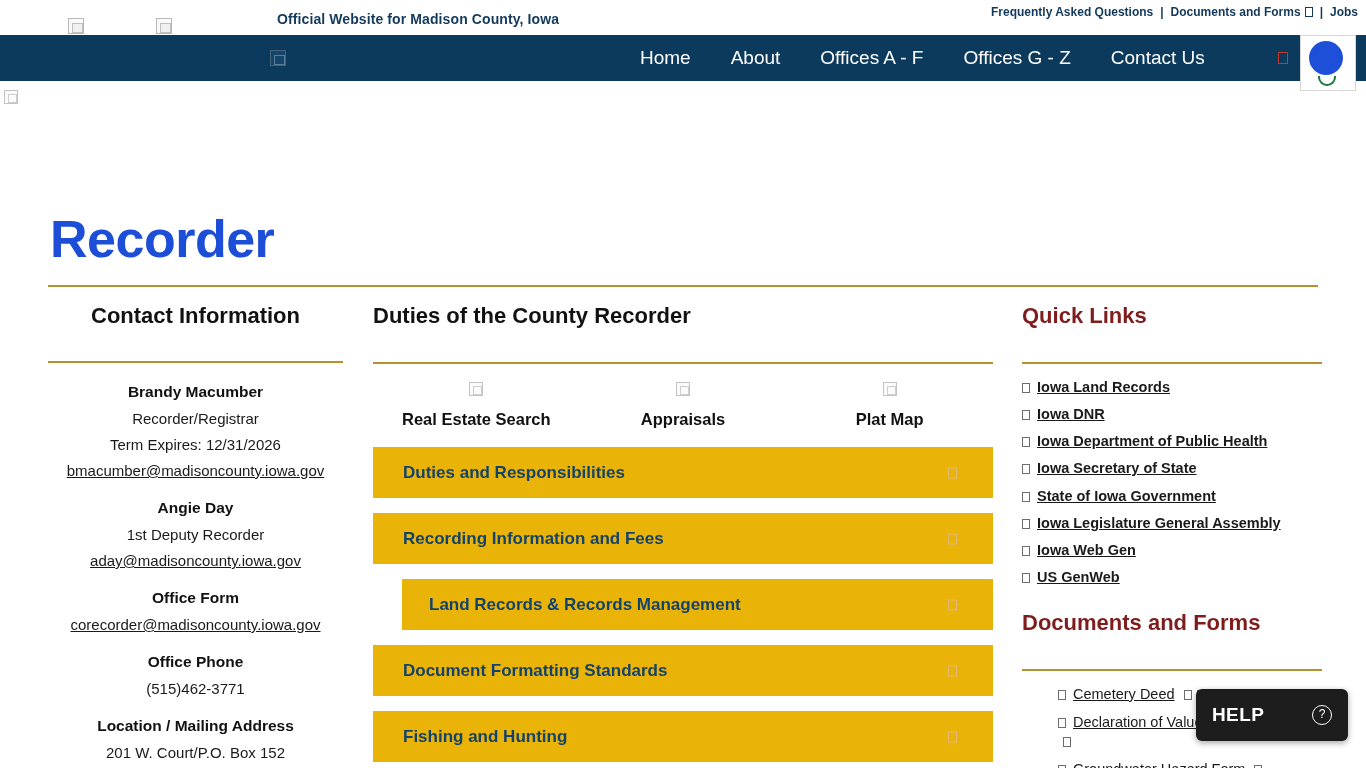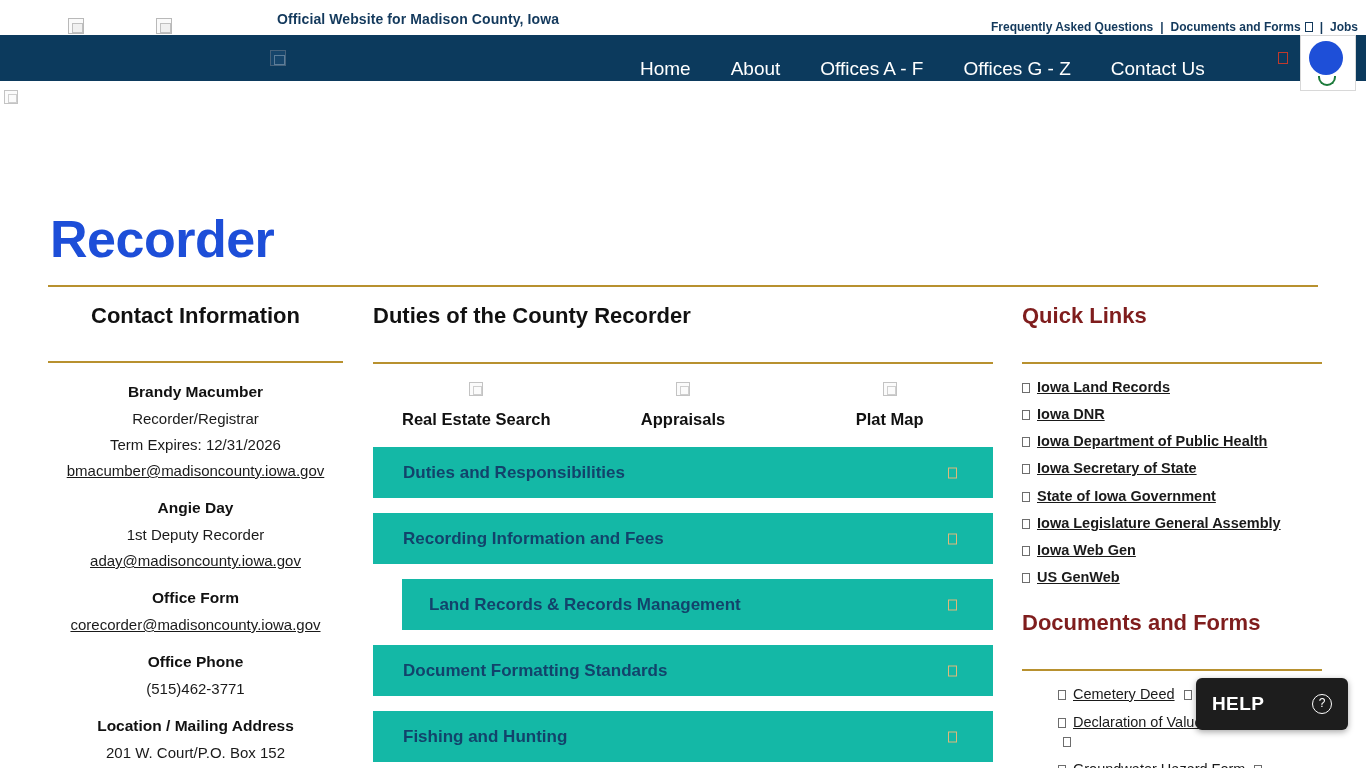--- a/index.html
+++ b/index.html
@@ -35,21 +35,21 @@
     background: #f0f0f0;
   }
   .logo1 { position: absolute; left: 68px; top: 8px; }
   .logo2 { position: absolute; left: 140px; top: 8px; }
   .official-text {
     position: absolute; left: 277px; top: 11px;
     font-size: 14px; font-weight: bold; color: #13395c;
     letter-spacing: .1px;
   }
   .util-links {
-    position: absolute; right: 8px; top: 20px;
+    position: absolute; right: 8px; top: 5px;
     display: flex; align-items: center; gap: 0;
     font-size: 12px; font-weight: bold; color: #13395c;
   }
   .util-links a {
     color: #13395c; text-decoration: none; white-space: nowrap;
   }
   .util-sep { padding: 0 7px; color: #13395c; }
   .docbox {
     display: inline-block;
     width: 8px; height: 10px;
@@ -70,21 +70,21 @@
     width: 16px; height: 16px;
     border: 1px solid #46627b; background: #16456b;
   }
   .nav-logo::after {
     content: "";
     position: absolute; left: 3px; top: 4px;
     width: 9px; height: 8px;
     border: 1px solid #5c7d99;
   }
   .nav-items {
-    position: absolute; left: 620px; top: 11px; height: 46px;
+    position: absolute; left: 620px; top: 0; height: 46px;
     display: flex; align-items: center; gap: 0;
   }
   .nav-items a {
     color: #ffffff;
     font-size: 19px;
     text-decoration: none;
     padding: 0 20px;
     line-height: 46px;
     white-space: nowrap;
   }
@@ -201,21 +201,21 @@
   }
   .tile .lbl {
     display: block;
     margin-top: 10px;
     font-size: 16.5px;
     font-weight: bold;
     color: #111111;
   }
   .accordion { margin-top: 18px; }
   .acc-item {
-    background: #14b8a6;
+    background: #eab308;
     height: 51px;
     margin-bottom: 15px;
     display: flex;
     align-items: center;
     position: relative;
     padding-left: 30px;
   }
   .acc-item .acc-title {
     font-size: 17px;
     font-weight: bold;
@@ -261,21 +261,21 @@
     font-size: 14.5px;
     color: #1a1a1a;
     margin-bottom: 9px;
     line-height: 1.3;
     padding-left: 36px;
   }
   .dlist .row a { color: #1a1a1a; text-decoration: underline; }
   
   .help-widget {
     position: absolute;
-    right: 18px; bottom: 38px;
+    right: 18px; bottom: 27px;
     width: 152px; height: 52px;
     background: #1d1d1d;
     border-radius: 6px;
     display: flex;
     align-items: center;
     justify-content: space-between;
     padding: 0 16px;
     color: #ffffff;
     box-shadow: 0 2px 6px rgba(0,0,0,.35);
   }

